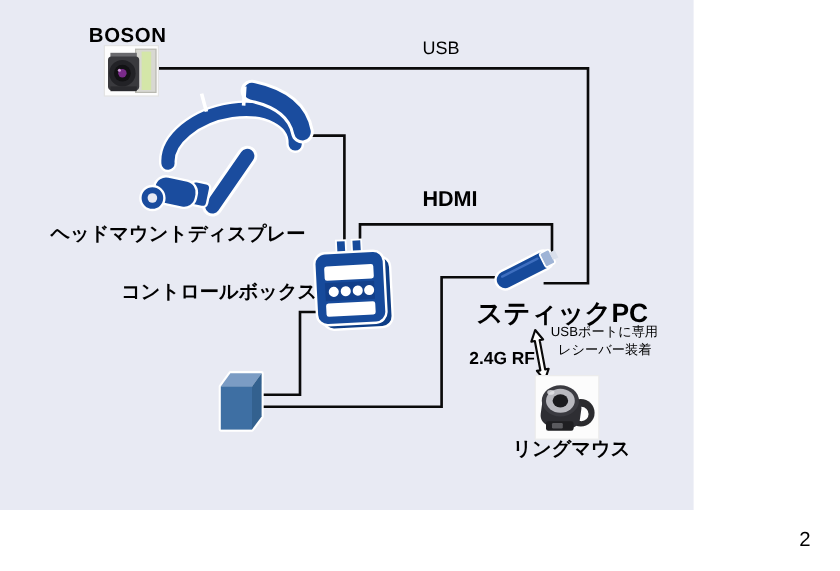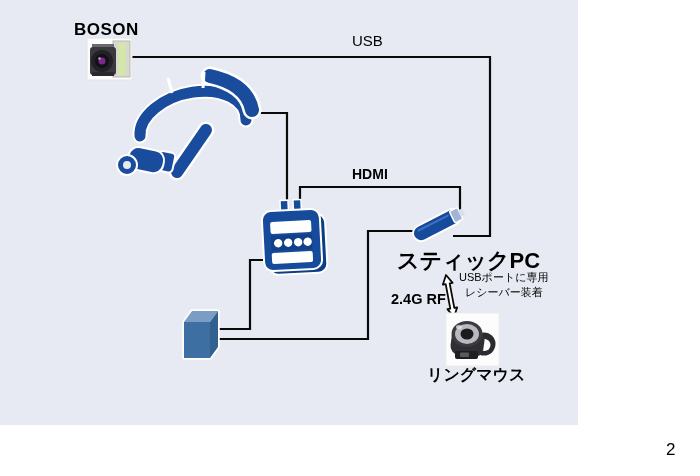--- a/index.html
+++ b/index.html
@@ -5,21 +5,21 @@
   html,body{margin:0;padding:0;background:#fff;}
   .slide{
     position:relative;width:700px;height:476px;background:#ffffff;overflow:hidden;
     font-family:"Liberation Sans","DejaVu Sans",sans-serif;color:#000;
   }
   .canvas-bg{position:absolute;left:0;top:0;width:578px;height:425px;background:#e8eaf3;}
   .diagram-svg{position:absolute;left:0;top:0;width:578px;height:425px;}
   .lbl{position:absolute;white-space:nowrap;color:#000;line-height:1.1;}
   .lbl-boson{left:74px;top:21px;font-size:17px;font-weight:600;letter-spacing:.5px;}
   .lbl-usb{left:352px;top:33px;font-size:15px;font-weight:400;}
-  .lbl-hdmi{left:352px;top:167px;font-size:14px;font-weight:600;}
+  .lbl-hdmi{left:352px;top:157px;font-size:18px;font-weight:600;}
   .lbl-hmd{left:42px;top:187px;font-size:16px;font-weight:600;}
   .lbl-cbox{left:101px;top:235px;font-size:16px;font-weight:600;}
   .lbl-battery{left:85px;top:326px;font-size:16px;font-weight:600;}
   .lbl-stickpc{left:397px;top:249px;font-size:22px;font-weight:600;}
   .lbl-rf{left:391px;top:292px;font-size:14.5px;font-weight:600;}
   .lbl-ring{left:427px;top:366px;font-size:16px;font-weight:600;}
   .note{position:absolute;left:459px;top:270px;font-size:11px;font-weight:500;line-height:15px;}
   .note .l2{display:block;padding-left:6px;}
   .page-num{position:absolute;left:666px;top:440px;font-size:17px;font-weight:400;}
 </style>
@@ -121,20 +121,22 @@
       <ellipse cx="467" cy="334" rx="15.5" ry="13" fill="#3a3a40"></ellipse>
       <ellipse cx="467" cy="334" rx="12" ry="10" fill="#b9b9bf"></ellipse>
       <ellipse cx="467" cy="334" rx="6.5" ry="5.5" fill="#1b1b1e"></ellipse>
       <ellipse cx="459" cy="327" rx="3" ry="2" fill="#e6e6ea" opacity="0.8"></ellipse>
     </g>
   </svg>
 
   <div class="lbl lbl-boson">BOSON</div>
   <div class="lbl lbl-usb">USB</div>
   <div class="lbl lbl-hdmi">HDMI</div>
+  <div class="lbl lbl-hmd">ヘッドマウントディスプレー</div>
+  <div class="lbl lbl-cbox">コントロールボックス</div>
   <div class="lbl lbl-stickpc">スティックPC</div>
   <div class="lbl lbl-rf">2.4G RF</div>
   <div class="note">
     <span class="l1">USBポートに専用</span>
     <span class="l2">レシーバー装着</span>
   </div>
   <div class="lbl lbl-ring">リングマウス</div>
   <div class="page-num">2</div>
 </div>
 

